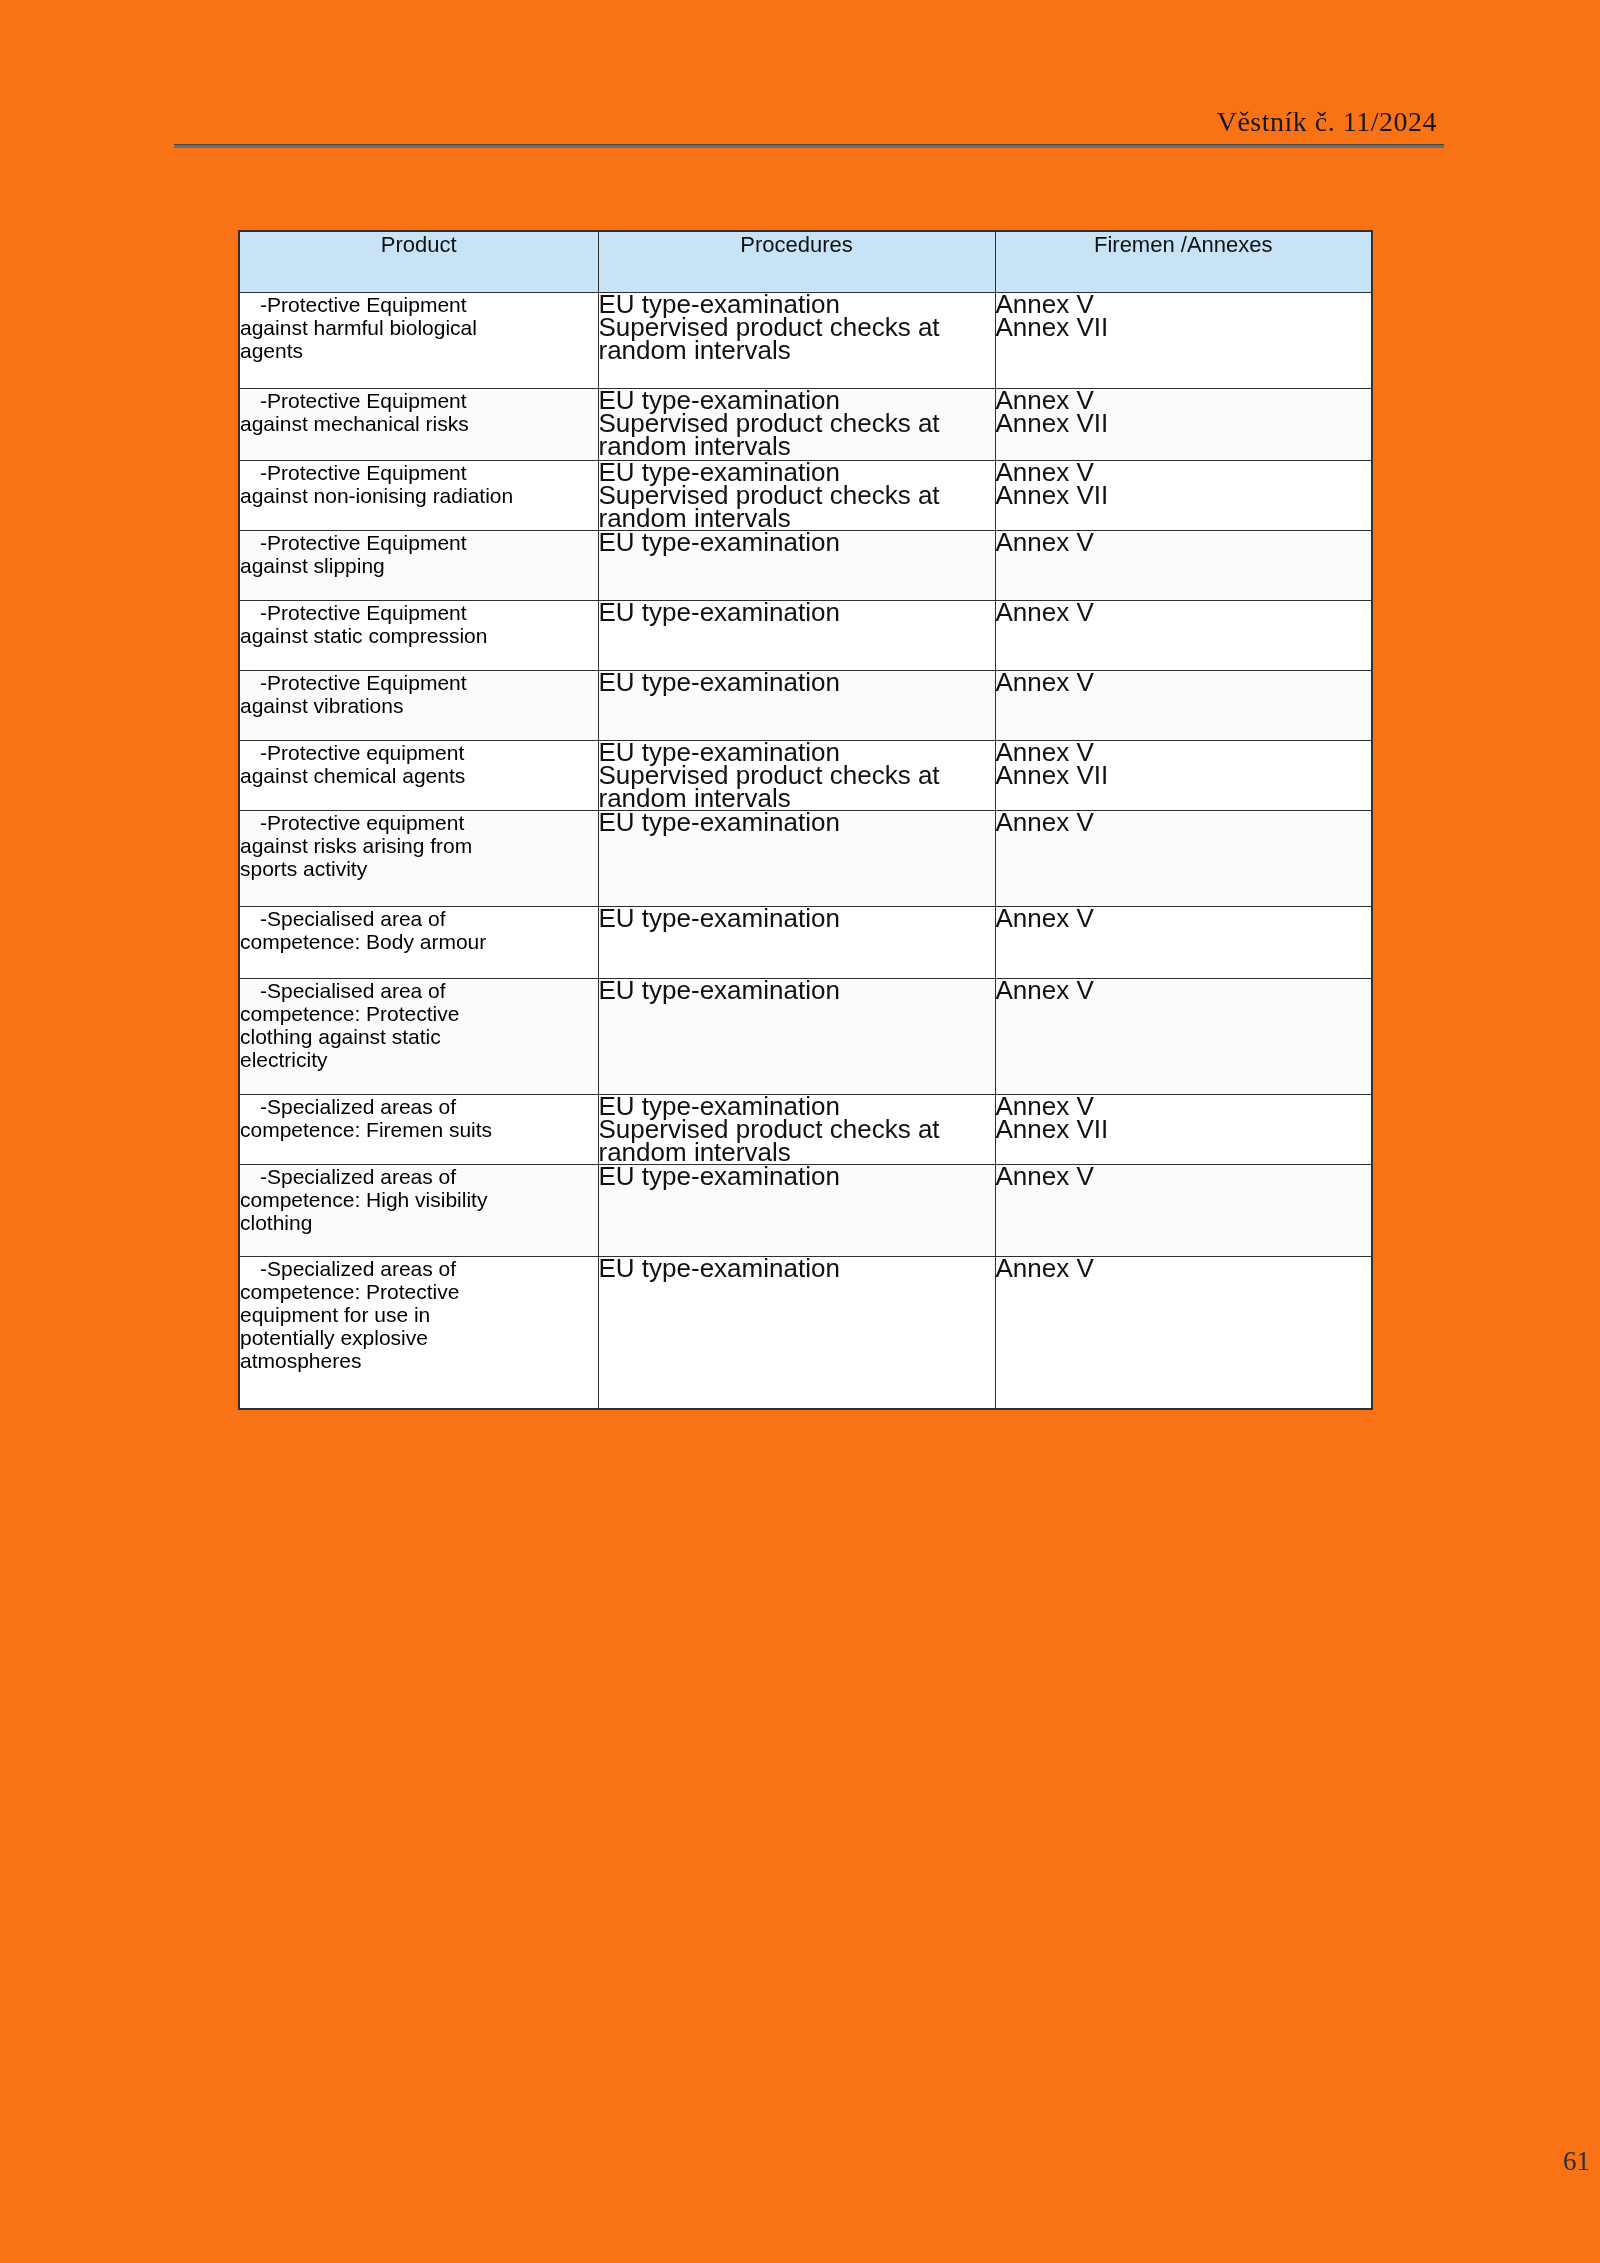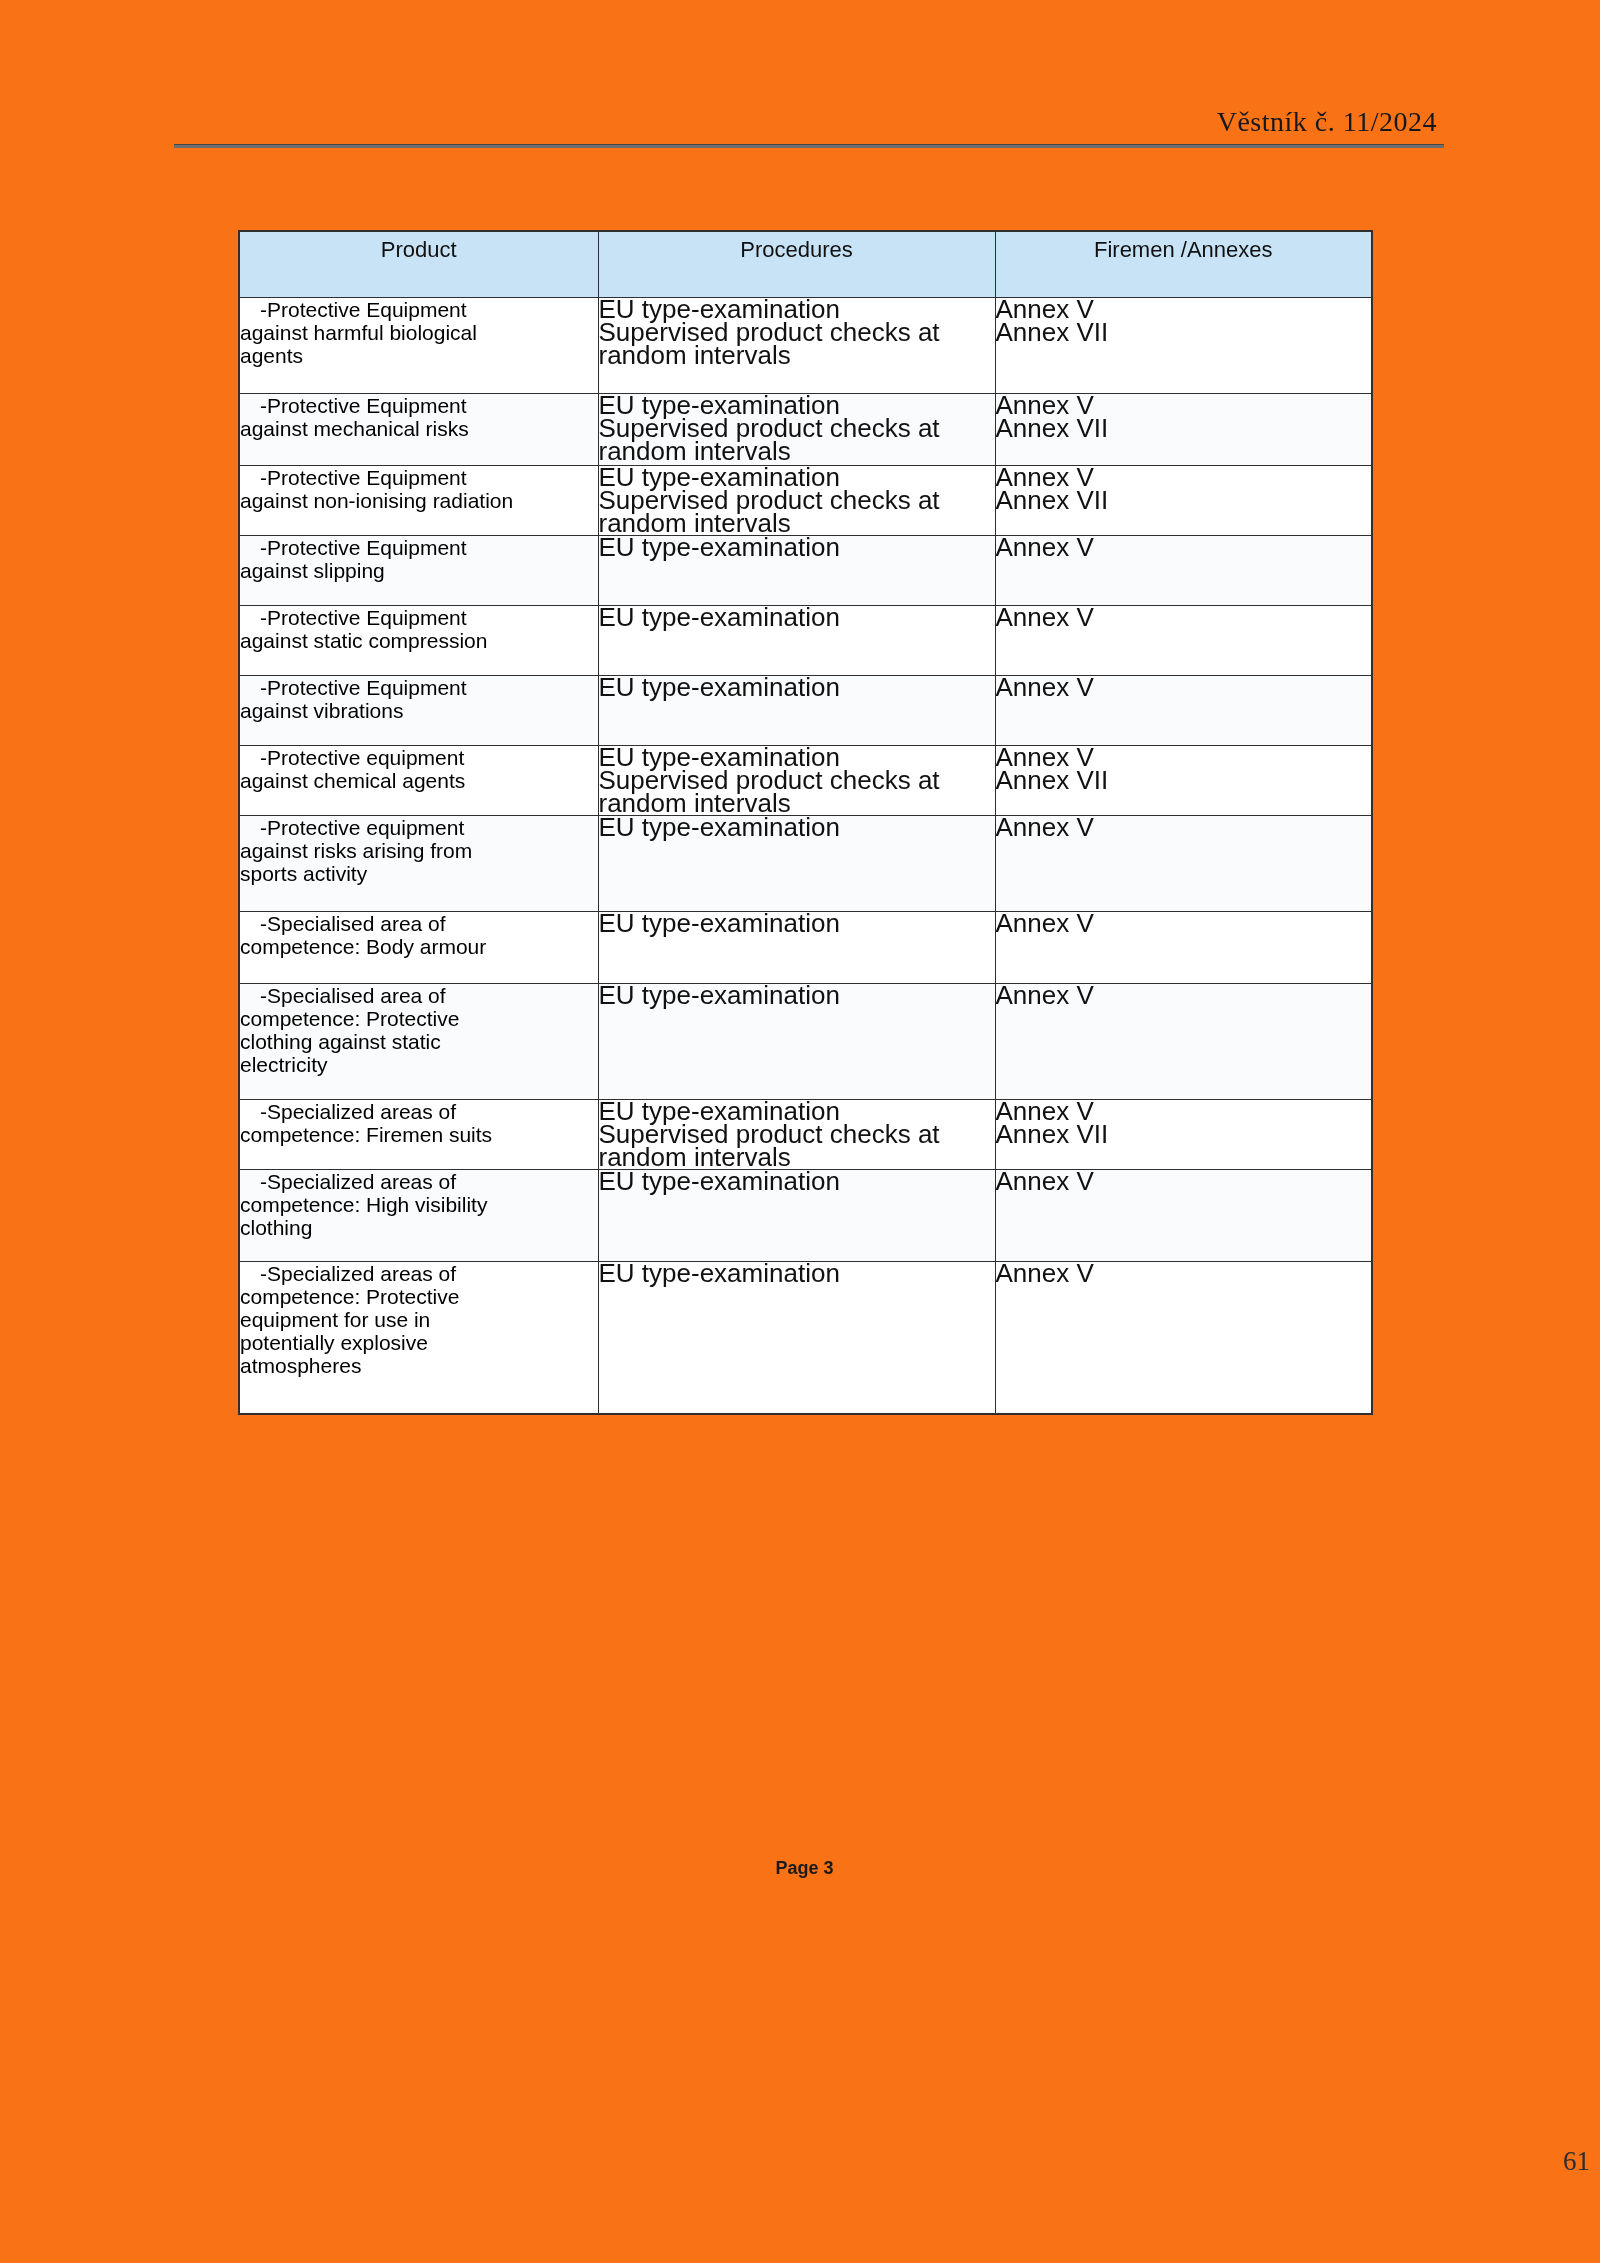--- a/index.html
+++ b/index.html
@@ -49,21 +49,20 @@
     padding: 0;
     overflow: hidden;
   }
   table.conformity th {
     height: 60px;
     background: #c8e3f5;
     font-weight: 400;
     font-size: 22px;
     color: #111111;
     text-align: center;
-    padding-top: 5px;
   }
   td.product-cell {
     font-weight: 400;
     font-size: 21px;
     line-height: 23px;
     color: #000000;
     white-space: pre-line;
     text-indent: 20px;
     padding: 1px 1px 0 1px;
   }
@@ -218,17 +217,16 @@
 competence: Protective
 equipment for use in
 potentially explosive
 atmospheres</td>
           <td class="procedures-cell">EU type-examination</td>
           <td class="annexes-cell">Annex V</td>
         </tr>
       </tbody>
   </table>
 
-  <div class="page-label">Page 3</div>
 
   <div class="page-number">61</div>
 
 </div>
 
 </body></html>

